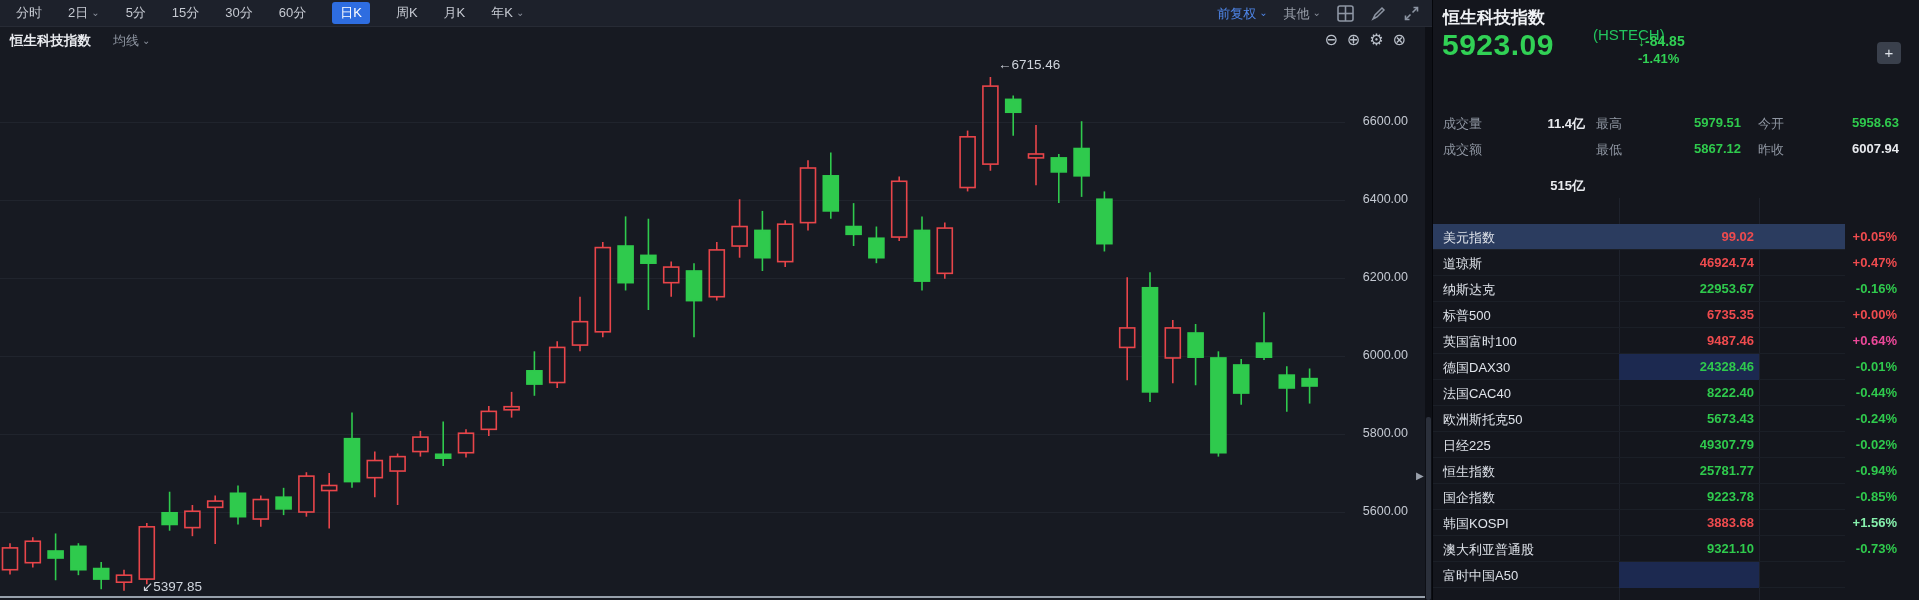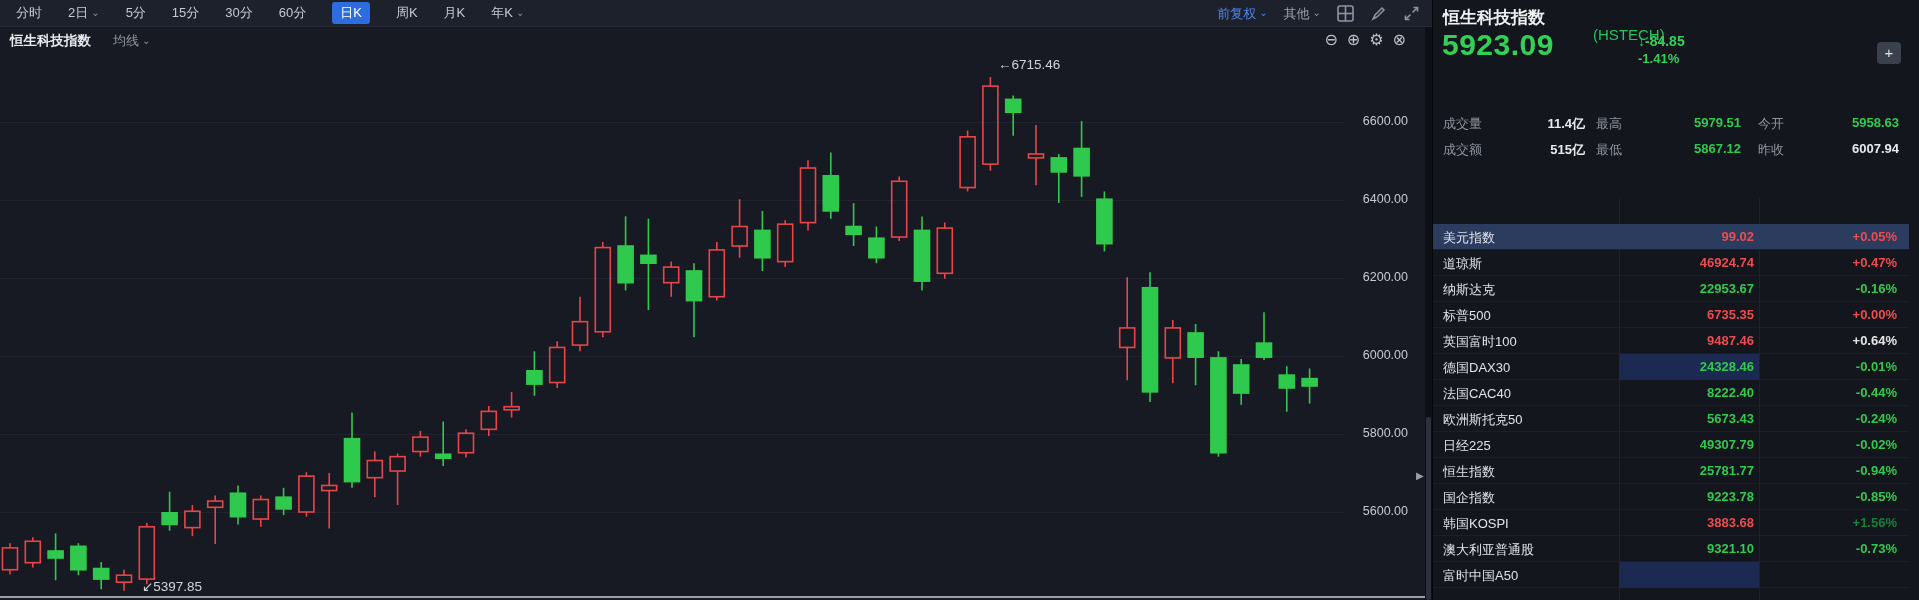--- a/index.html
+++ b/index.html
@@ -51,21 +51,21 @@
                color:#dfe3e9; font-size:15px; text-align:center; line-height:21px; cursor:pointer; }
   .section-hd { position:absolute; left:0; width:487px; height:30px; background:#191c25;
                 border-top:1px solid #232834; border-bottom:1px solid #232834;
                 font-size:13px; color:#ccd0d8; line-height:29px; padding-left:10px; }
   .q-row { position:absolute; left:0; width:487px; height:26px; font-size:13px; }
   .q-row span { position:absolute; top:5px; }
   .q-lab { color:#8f96a2; }
   .q-val { text-align:right; font-weight:bold; }
   #tbl-header { position:absolute; left:0; top:198px; width:487px; height:26px; font-size:13px; color:#9aa1ad; }
   #tbl-header span { position:absolute; top:5px; }
-  .t-row { position:absolute; left:0; width:476px; height:26px; font-size:13px; border-bottom:1px solid #1b1f27; cursor:pointer;}
+  .t-row { position:absolute; left:0; width:412px; height:26px; font-size:13px; border-bottom:1px solid #1b1f27; cursor:pointer;}
   .t-row.selected { background:#2b3c5f; }
   .t-row span { position:absolute; top:5px; }
   .t-name { left:10px; color:#dfe3ea; }
   .t-last { left:186px; width:135px; text-align:right; font-weight:bold;}
   .t-chg  { left:326px; width:138px; text-align:right; font-weight:bold;}
   .flash-cell { position:absolute; left:186px; top:0; width:140px; height:26px; background:#1c2950; }
   .col-sep { position:absolute; top:198px; width:1px; height:402px; background:#1e222c; }
 </style>
 </head>
 <body>
@@ -347,21 +347,21 @@
         <div class="q-row" style="top: 110px;">
           <span class="q-lab" style="left: 10px;">成交量</span>
           <span class="q-val" style="left: 70px; width: 82px; color: rgb(232, 234, 238);">11.4亿</span>
           <span class="q-lab" style="left: 163px;">最高</span>
           <span class="q-val" style="left: 218px; width: 90px; color: rgb(47, 202, 77);">5979.51</span>
           <span class="q-lab" style="left: 325px;">今开</span>
           <span class="q-val" style="left: 366px; width: 100px; color: rgb(47, 202, 77);">5958.63</span>
         </div>
         <div class="q-row" style="top: 136px;">
           <span class="q-lab" style="left: 10px;">成交额</span>
-          <span class="q-val" style="left: 70px; width: 82px; color: rgb(232, 234, 238);">515亿</span>
+          <span class="q-val" style="left: 70px; width: 82px; color: rgb(232, 234, 238); margin-top: 36px;">515亿</span>
           <span class="q-lab" style="left: 163px;">最低</span>
           <span class="q-val" style="left: 218px; width: 90px; color: rgb(47, 202, 77);">5867.12</span>
           <span class="q-lab" style="left: 325px;">昨收</span>
           <span class="q-val" style="left: 366px; width: 100px; color: rgb(232, 234, 238);">6007.94</span>
         </div>
       </div>
 
     <div class="col-sep" style="left:186px"></div>
     <div class="col-sep" style="left:326px"></div>
     <div id="tbl-body">
@@ -381,21 +381,21 @@
           <span class="t-chg" style="color: rgb(47, 202, 77);">-0.16%</span>
         </div>
         <div class="t-row" style="top: 302px;">
           <span class="t-name">标普500</span>
           <span class="t-last" style="color: rgb(239, 75, 78);">6735.35</span>
           <span class="t-chg" style="color: rgb(239, 75, 78);">+0.00%</span>
         </div>
         <div class="t-row" style="top: 328px;">
           <span class="t-name">英国富时100</span>
           <span class="t-last" style="color: rgb(239, 75, 78);">9487.46</span>
-          <span class="t-chg" style="color: #e5e5e5;">+0.64%</span>
+          <span class="t-chg" style="color: #ec4899;">+0.64%</span>
         </div>
         <div class="t-row" style="top: 354px;">
           <div class="flash-cell"></div>
           <span class="t-name">德国DAX30</span>
           <span class="t-last" style="color: rgb(47, 202, 77);">24328.46</span>
           <span class="t-chg" style="color: rgb(47, 202, 77);">-0.01%</span>
         </div>
         <div class="t-row" style="top: 380px;">
           <span class="t-name">法国CAC40</span>
           <span class="t-last" style="color: rgb(47, 202, 77);">8222.40</span>
@@ -417,21 +417,21 @@
           <span class="t-chg" style="color: rgb(47, 202, 77);">-0.94%</span>
         </div>
         <div class="t-row" style="top: 484px;">
           <span class="t-name">国企指数</span>
           <span class="t-last" style="color: rgb(47, 202, 77);">9223.78</span>
           <span class="t-chg" style="color: rgb(47, 202, 77);">-0.85%</span>
         </div>
         <div class="t-row" style="top: 510px;">
           <span class="t-name">韩国KOSPI</span>
           <span class="t-last" style="color: rgb(239, 75, 78);">3883.68</span>
-          <span class="t-chg" style="color: #15803d; padding-left: 10px;">+1.56%</span>
+          <span class="t-chg" style="color: #86efac; padding-left: 10px;">+1.56%</span>
         </div>
         <div class="t-row" style="top: 536px;">
           <span class="t-name">澳大利亚普通股</span>
           <span class="t-last" style="color: rgb(47, 202, 77);">9321.10</span>
           <span class="t-chg" style="color: rgb(47, 202, 77);">-0.73%</span>
         </div>
         <div class="t-row" style="top: 562px;">
           <div class="flash-cell"></div>
           <span class="t-name">富时中国A50</span>
           <span class="t-last" style="color: rgb(47, 202, 77);"></span>

